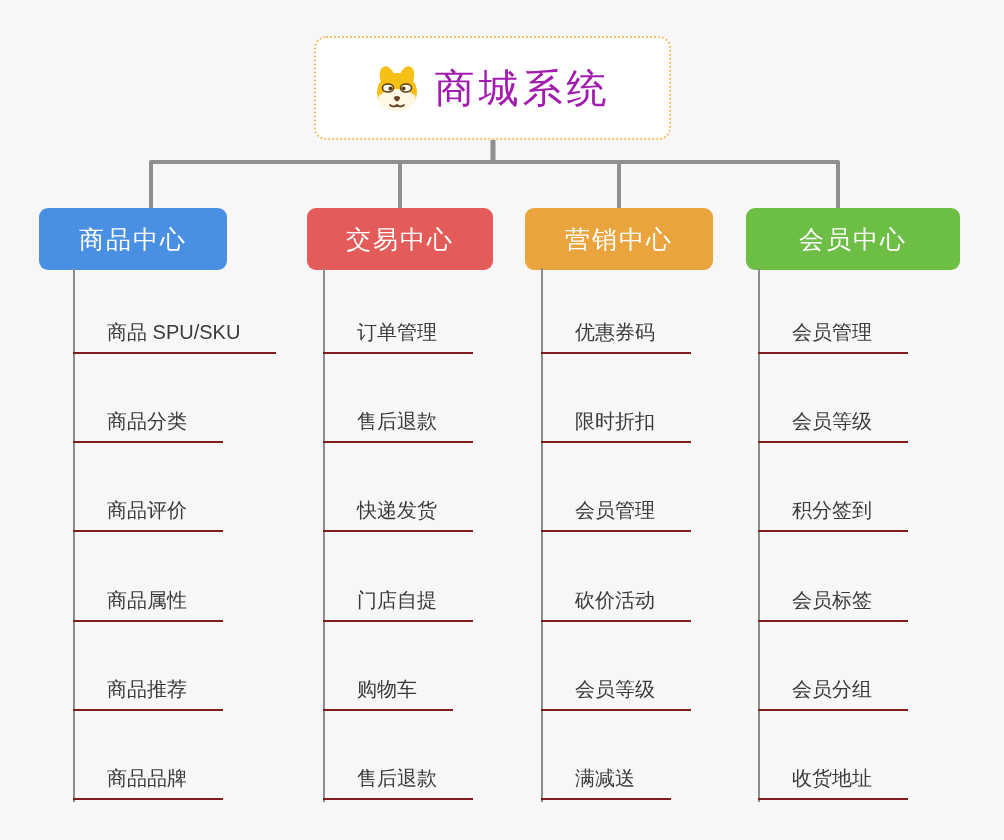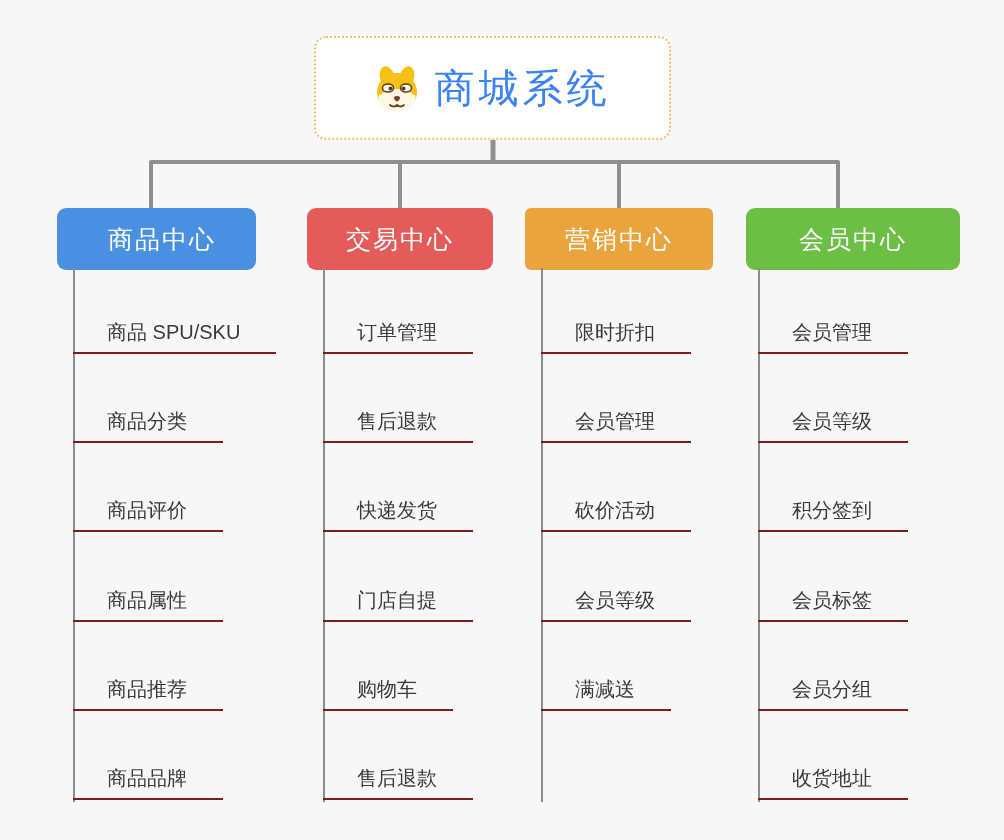--- a/index.html
+++ b/index.html
@@ -54,23 +54,23 @@
     display: flex;
     align-items: center;
     justify-content: center;
   }
   .branch-box .branch-label {
     color: #ffffff;
     font-size: 25px;
     letter-spacing: 2px;
     white-space: nowrap;
   }
-  .branch-box.b0 { left: 57px;  width: 188px; padding-left: 11px; }
+  .branch-box.b0 { left: 39px;  width: 188px; }
   .branch-box.b1 { left: 307px; width: 186px; }
-  .branch-box.b2 { left: 525px; width: 188px; border-radius: 6px; }
+  .branch-box.b2 { left: 525px; width: 188px; }
   .branch-box.b3 { left: 746px; width: 214px; }
 
   
   .col-line {
     position: absolute;
     top: 268px;
     width: 2px;
     height: 534px;
     background: #8d8d8d;
   }
@@ -122,21 +122,21 @@
       <path d="M37 22 Q42 8 36 4 Q30 1 25 11 Z" fill="#f6c016"></path>
       <ellipse cx="22" cy="29" rx="20" ry="19" fill="#f6c016"></ellipse>
       <path d="M3.5 33 Q12 26 22 26 Q32 26 40.5 33 Q40.5 48 22 48 Q3.5 48 3.5 33 Z" fill="#fef8e4"></path>
       <ellipse cx="13" cy="25" rx="5.5" ry="4" fill="#fffdf4" stroke="#5c3a13" stroke-width="1.5"></ellipse>
       <ellipse cx="31" cy="25" rx="5.5" ry="4" fill="#fffdf4" stroke="#5c3a13" stroke-width="1.5"></ellipse>
       <circle cx="15.5" cy="25.5" r="2" fill="#5c3a13"></circle>
       <circle cx="28.5" cy="25.5" r="2" fill="#5c3a13"></circle>
       <path d="M19 34 Q22 32 25 34 Q25 37.5 22 38.5 Q19 37.5 19 34 Z" fill="#6b4226"></path>
       <path d="M15 42 Q18.5 45 22 42 Q25.5 45 29 42" stroke="#6b4226" stroke-width="1.8" fill="none" stroke-linecap="round"></path>
     </svg>
-    <span class="root-title" style="color: #3b82f6;">商城系统</span>
+    <span class="root-title" style="color: #a21caf;">商城系统</span>
   </div>
 
   <div class="branch-box b0" style="background-color: rgb(74, 144, 226);">
     <span class="branch-label">商品中心</span>
   </div>
   <div class="branch-box b1" style="background-color: rgb(227, 92, 90);">
     <span class="branch-label">交易中心</span>
   </div>
   <div class="branch-box b2" style="background-color: rgb(233, 164, 61);">
     <span class="branch-label">营销中心</span>
@@ -187,20 +187,23 @@
     <div class="item">
       <span class="item-label">购物车</span>
       </div>
     <div class="item">
       <span class="item-label">售后退款</span>
       </div>
   </div>
 
   <div class="column c2">
     <div class="item">
+      <span class="item-label">优惠券码</span>
+      </div>
+    <div class="item">
       <span class="item-label">限时折扣</span>
       </div>
     <div class="item">
       <span class="item-label">会员管理</span>
       </div>
     <div class="item">
       <span class="item-label">砍价活动</span>
       </div>
     <div class="item">
       <span class="item-label">会员等级</span>

